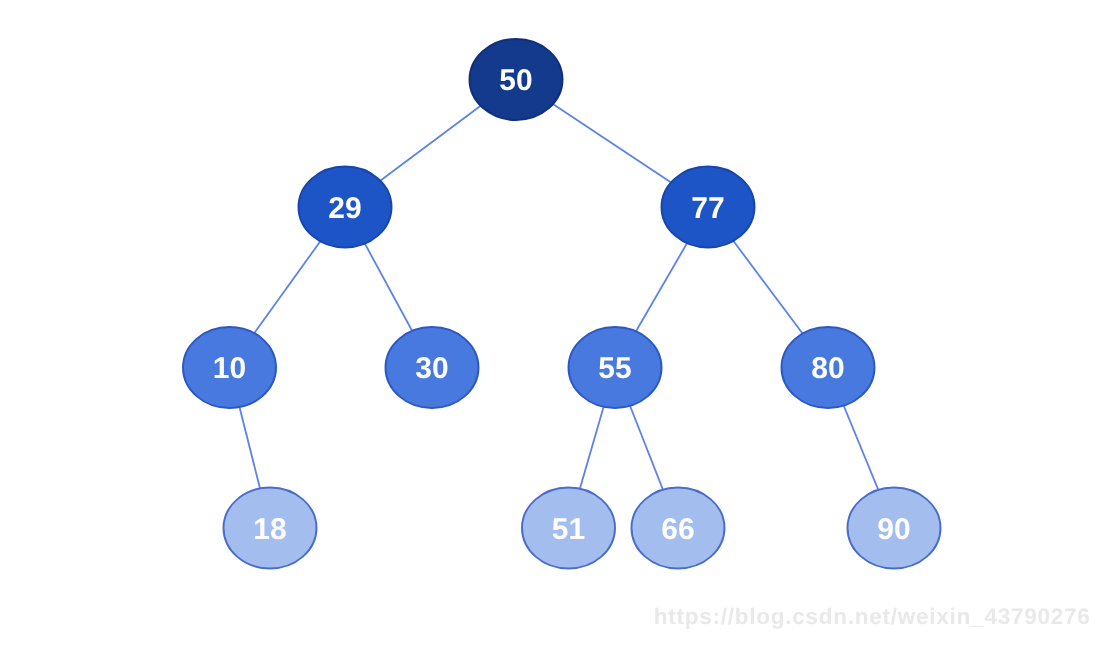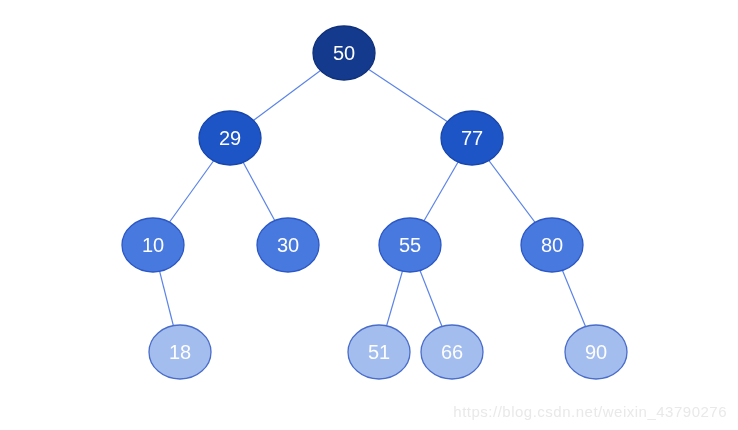--- a/index.html
+++ b/index.html
@@ -7,20 +7,21 @@
     padding: 0;
     background: #ffffff;
     font-family: "Liberation Sans", sans-serif;
   }
   .canvas {
     position: relative;
     width: 738px;
     height: 430px;
     background: #ffffff;
     overflow: hidden;
+    font-weight: bold;
   }
   .canvas svg {
     position: absolute;
     top: 0;
     left: 0;
   }
   .node-label {
     font-family: "Liberation Sans", sans-serif;
     font-size: 20px;
     fill: #fdfdfd;

